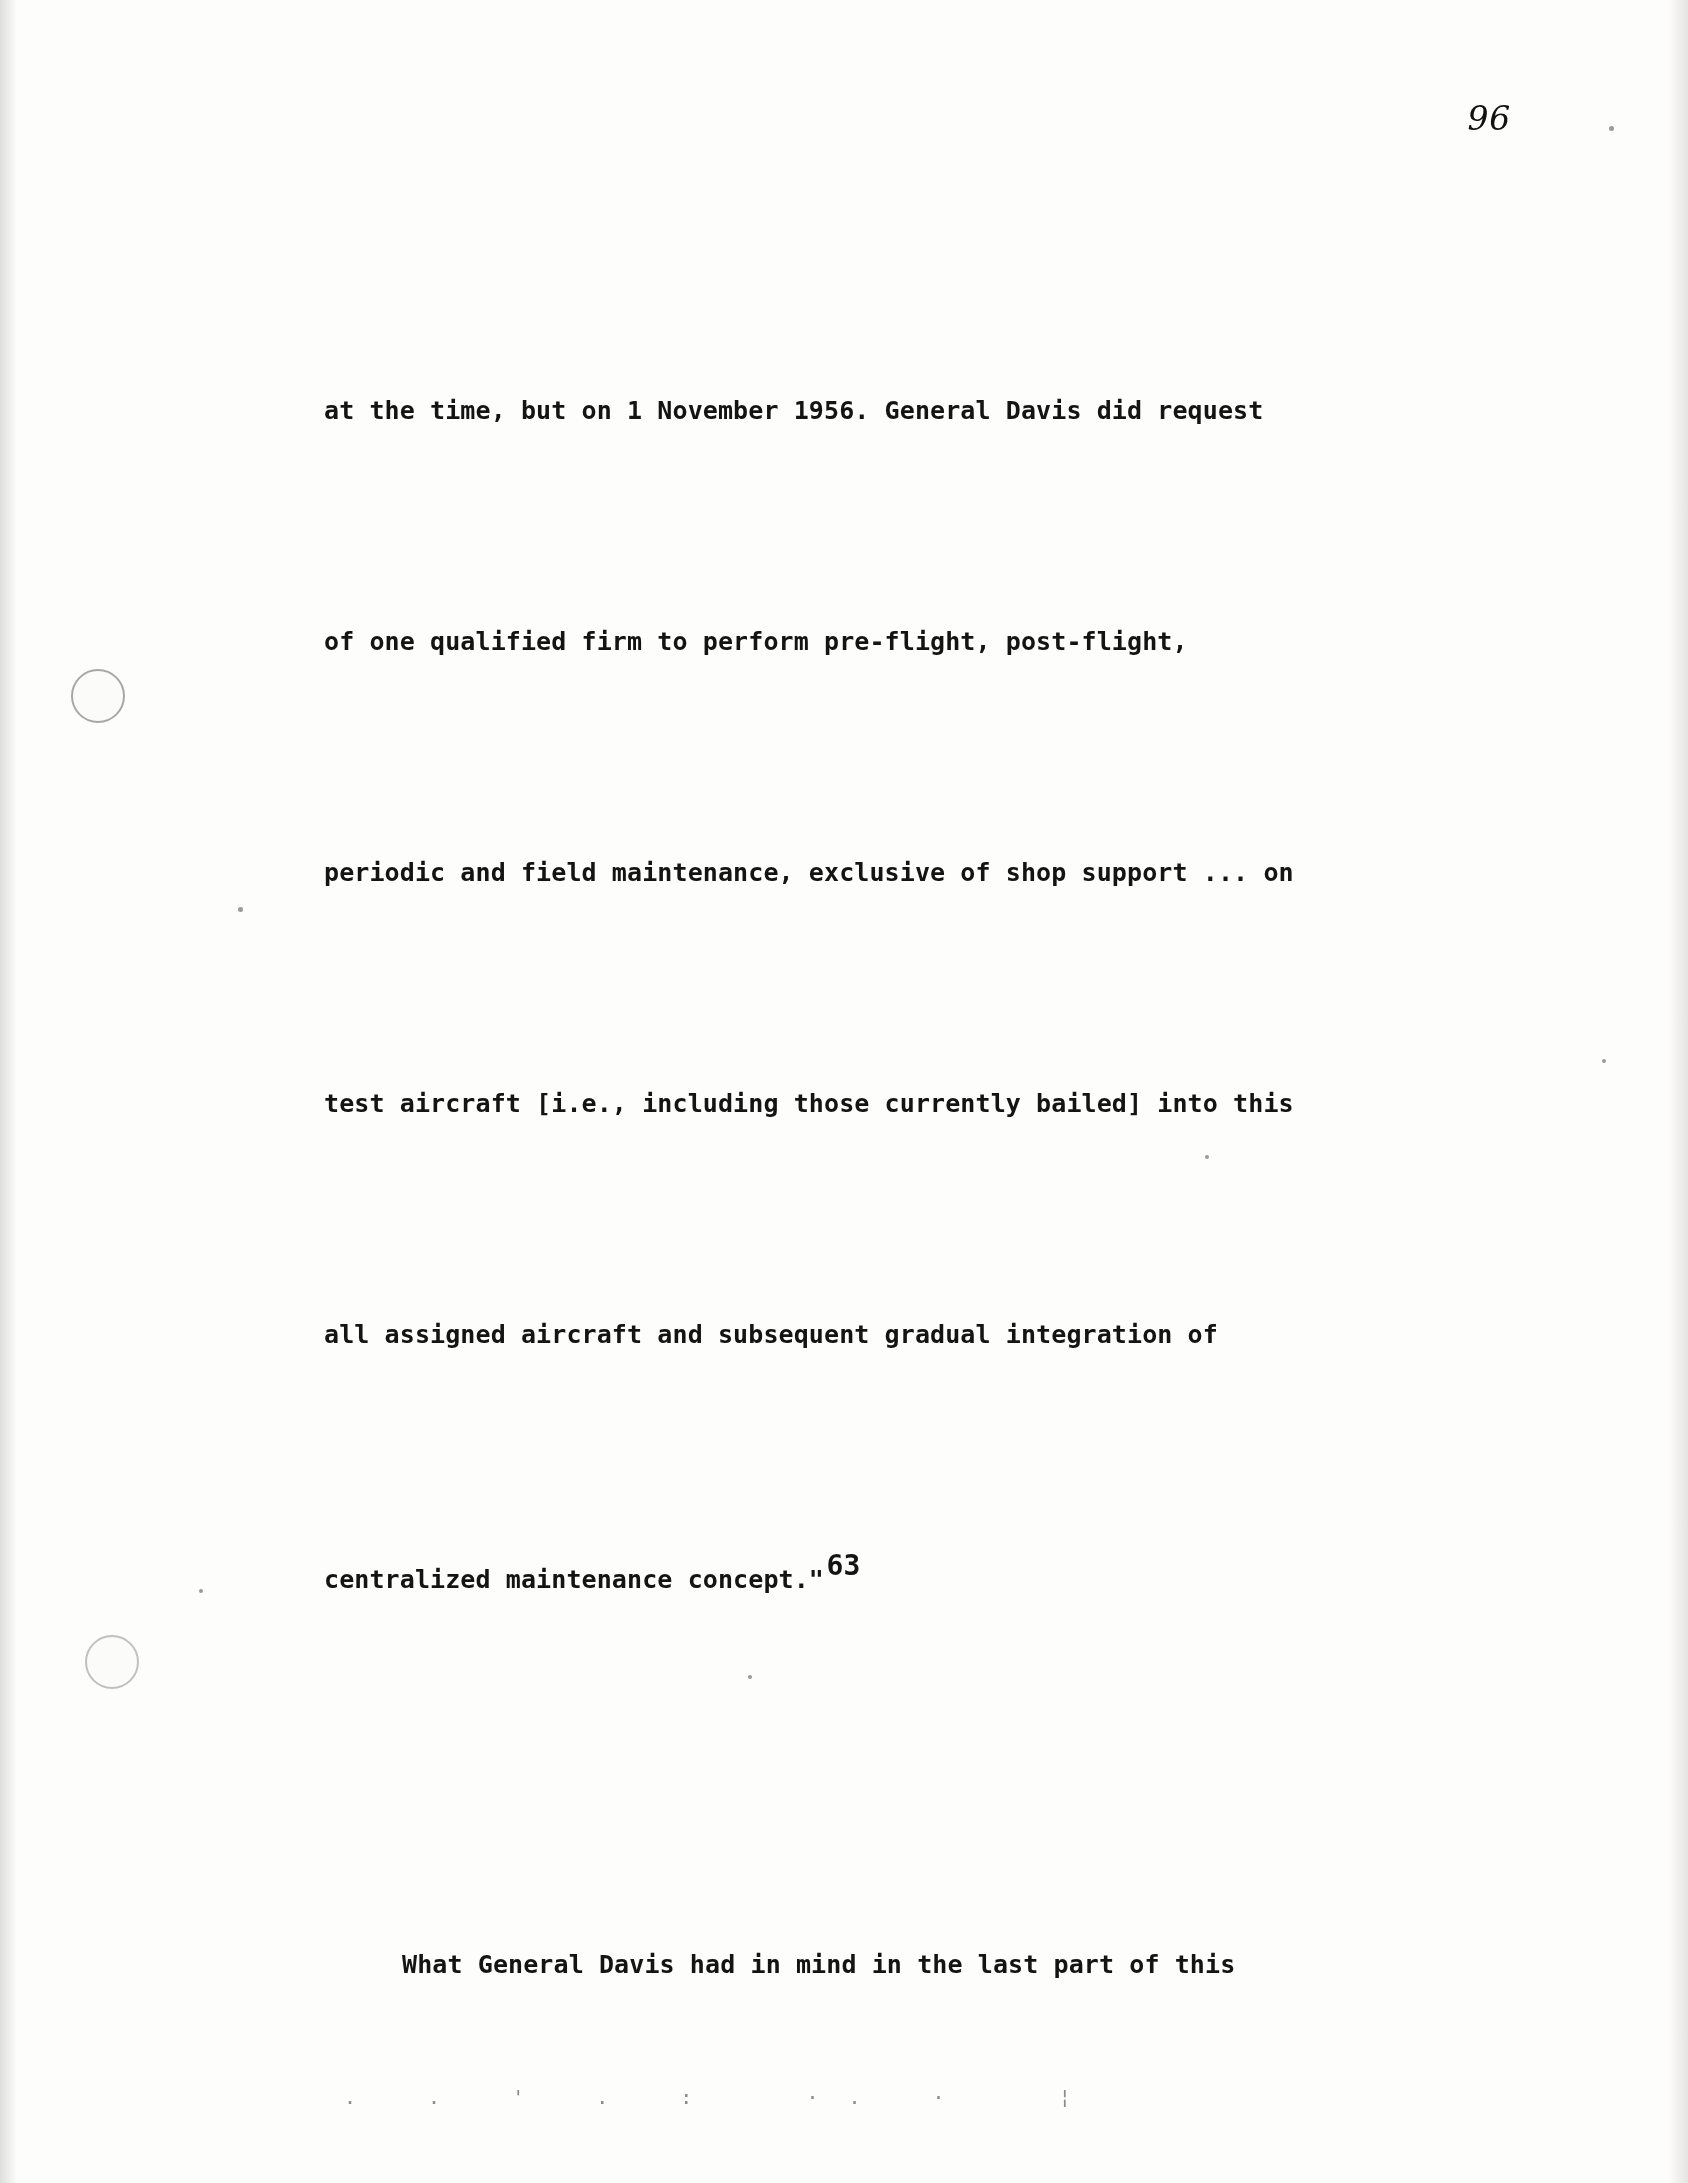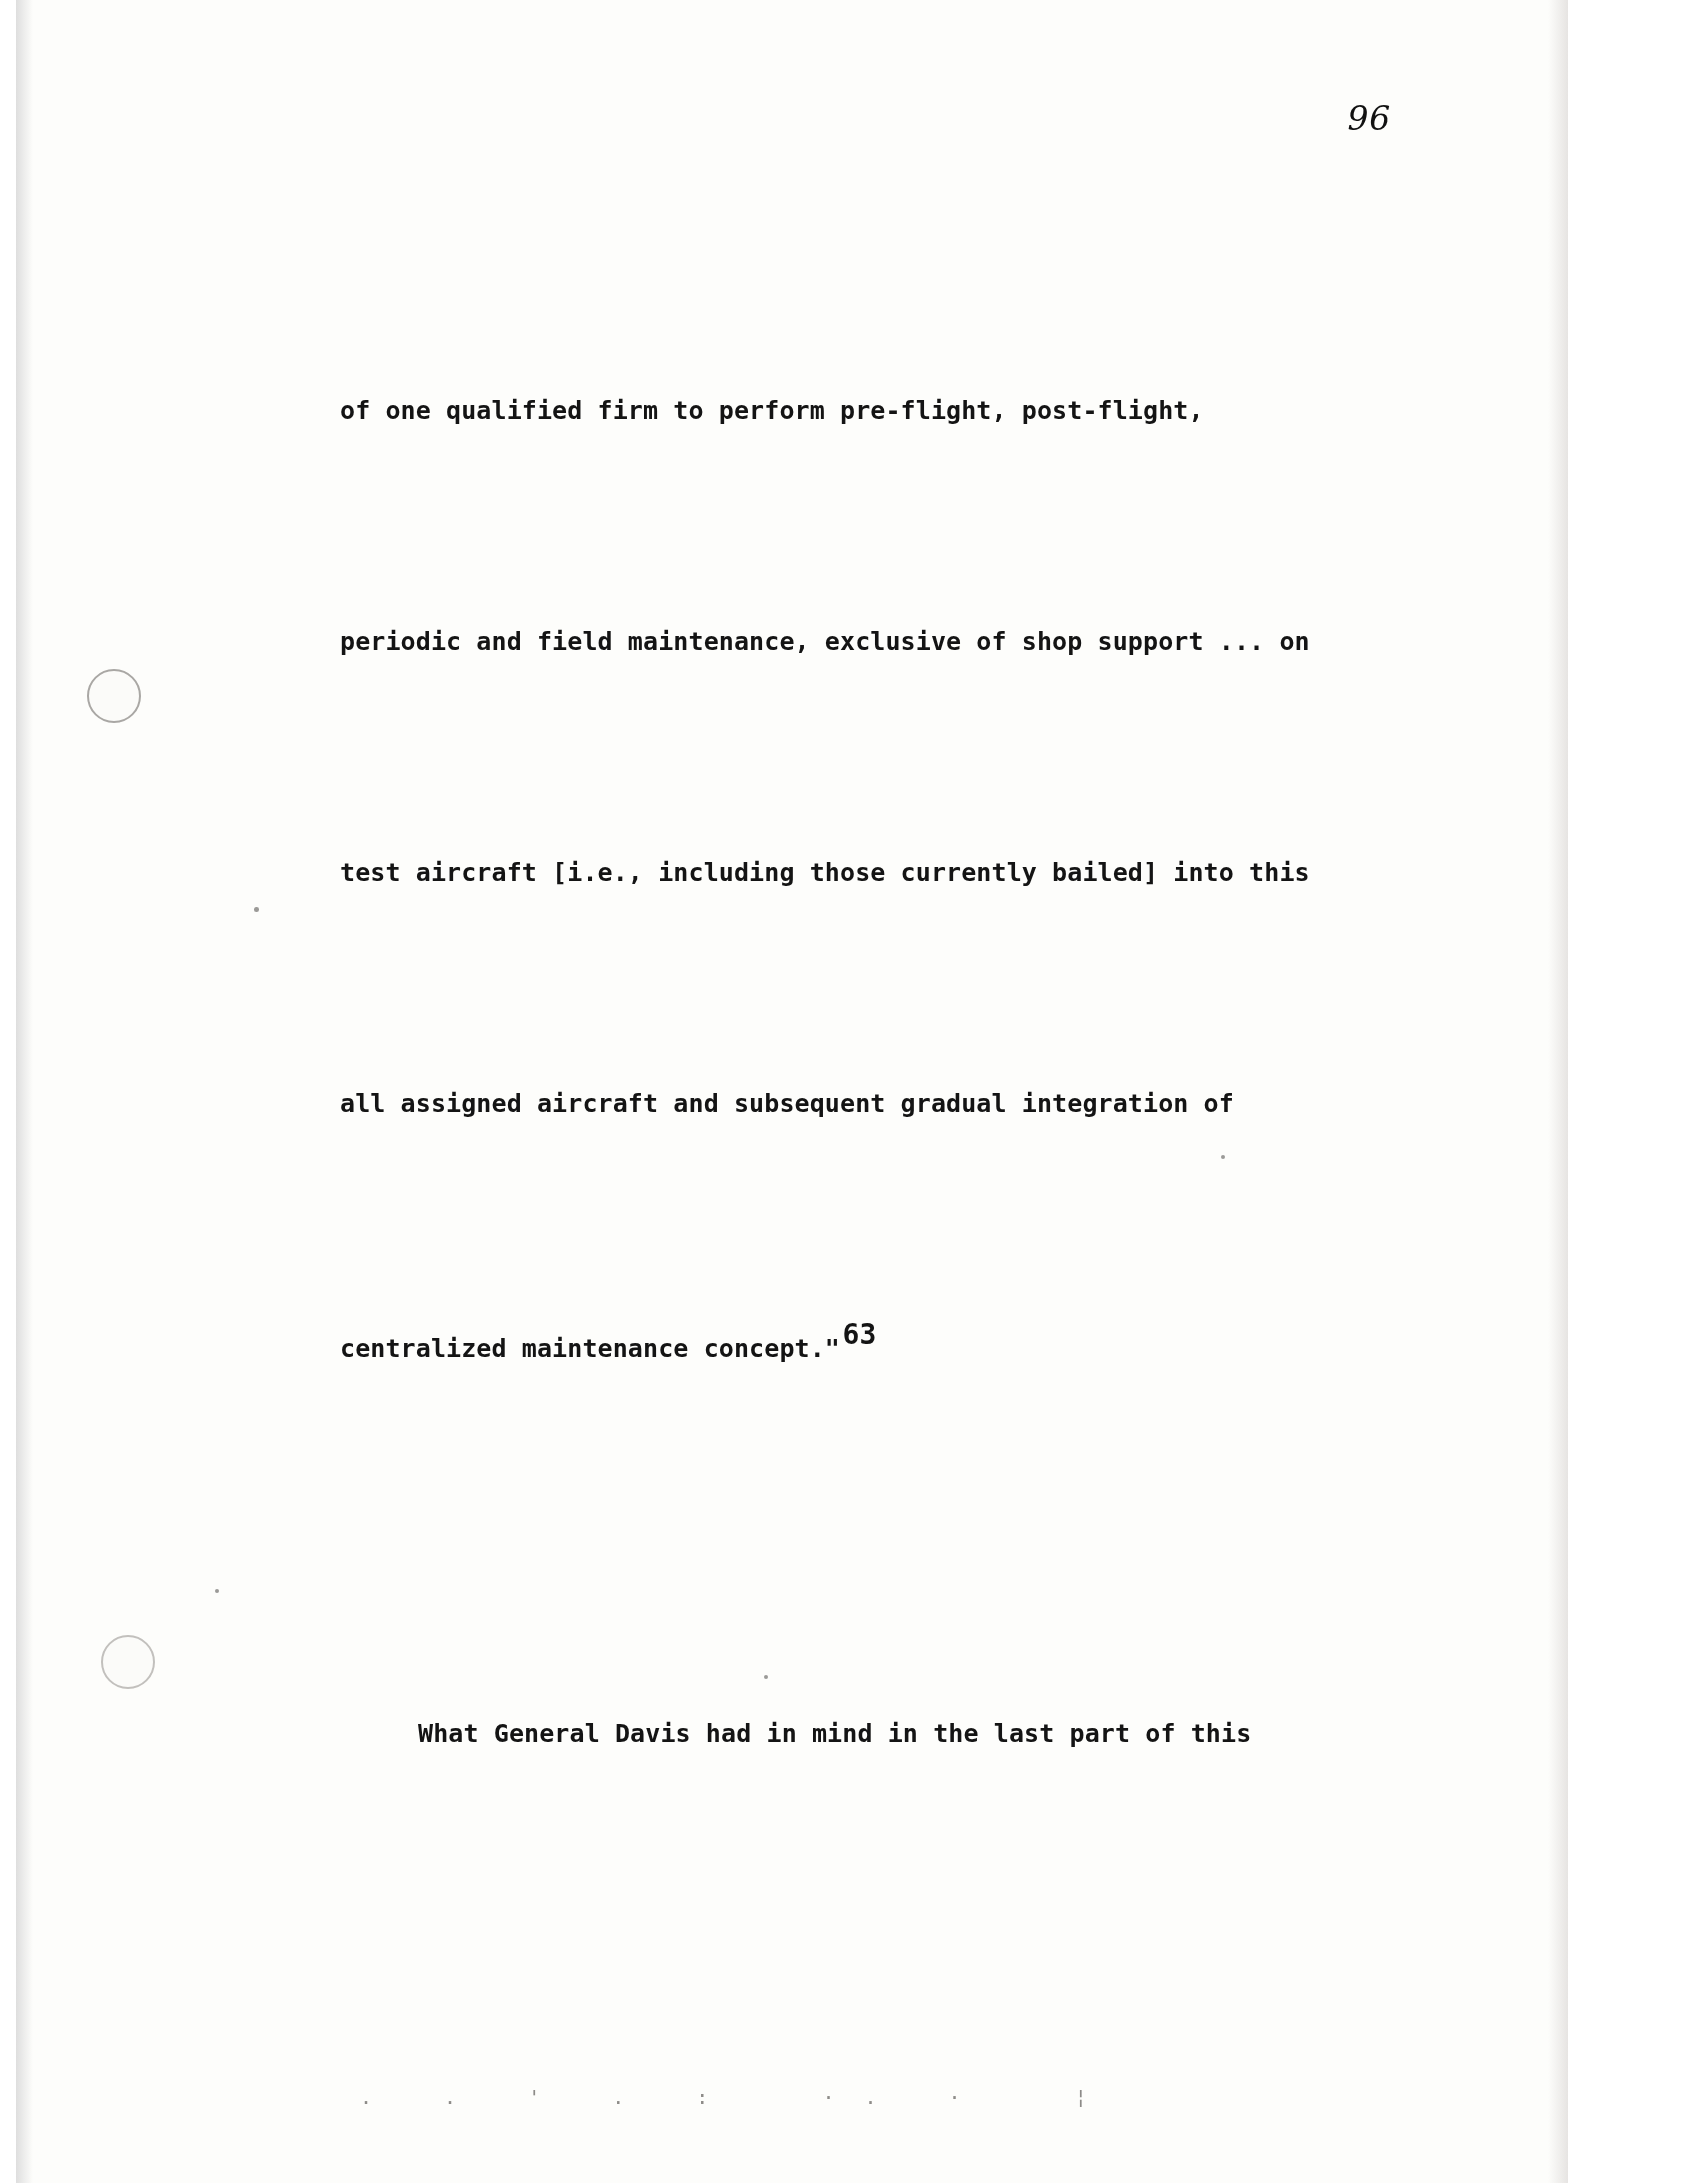--- a/index.html
+++ b/index.html
@@ -5,25 +5,24 @@
   html, body {
     margin: 0;
     padding: 0;
     background: #ffffff;
   }
   body {
     font-family: "DejaVu Sans Mono", monospace;
   }
   .page {
     position: relative;
-    width: 1552px;
+    width: 1688px;
     height: 2183px;
     background: #fdfdfb;
     overflow: hidden;
-    margin-left: 16px;
   }
   
   .page::before {
     content: "";
     position: absolute;
     left: 0; top: 0; bottom: 0;
     width: 17px;
     background: linear-gradient(to right, #dedede, #fdfdfb);
     pointer-events: none;
   }
@@ -121,20 +120,21 @@
   <div class="speck" style="left:238px; top:907px; width:4.6px; height:4.6px;"></div>
   <div class="speck" style="left:1609px; top:126px; width:5.3px; height:5.3px;"></div>
   <div class="speck" style="left:1602px; top:1059px; width:4px; height:4px;"></div>
   <div class="speck" style="left:199px; top:1589px; width:4px; height:4px;"></div>
   <div class="speck" style="left:1205px; top:1155px; width:4px; height:4px;"></div>
   <div class="speck" style="left:748px; top:1675px; width:4px; height:4px;"></div>
 
   <div class="body-text">
 
     <p>
+      <span class="line">at the time, but on 1 November 1956. General Davis did request</span>
       <span class="line">of one qualified firm to perform pre-flight, post-flight,</span>
       <span class="line">periodic and field maintenance, exclusive of shop support ... on</span>
       <span class="line">test aircraft [i.e., including those currently bailed] into this</span>
       <span class="line">all assigned aircraft and subsequent gradual integration of</span>
       <span class="line"><span>centralized maintenance concept."</span><sup class="fn">63</sup></span>
     </p>
 
     <p class="indent">
       <span class="line">What General Davis had in mind in the last part of this</span>
       

